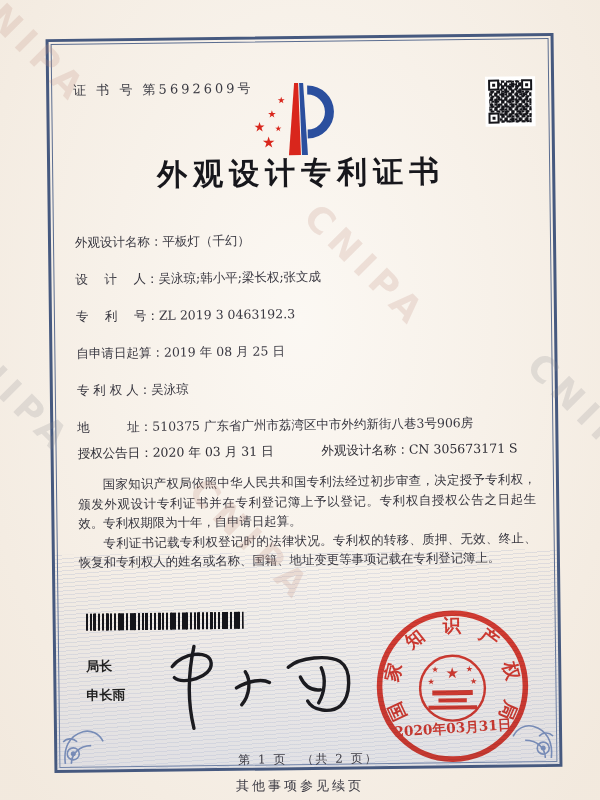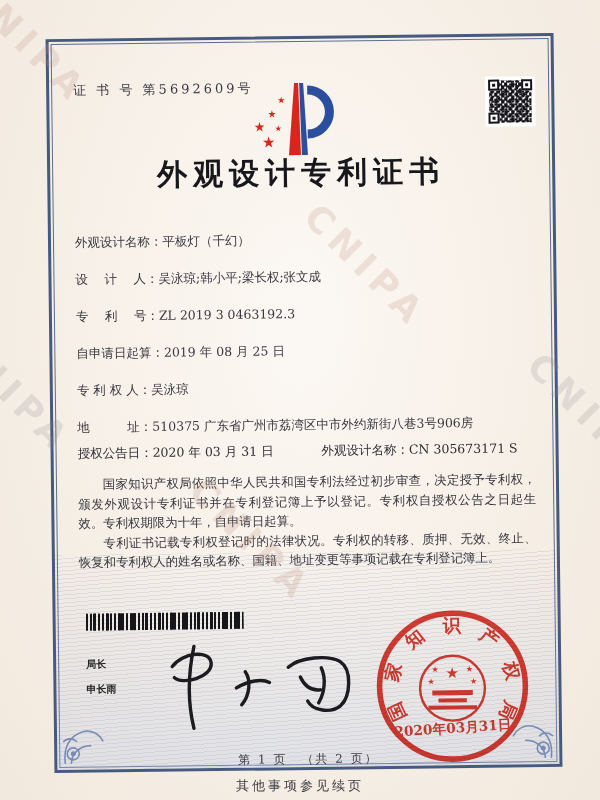--- a/index.html
+++ b/index.html
@@ -81,21 +81,21 @@
   .barcode{
     position:absolute;left:30px;top:572px;width:158px;height:17px;
     background:
       repeating-linear-gradient(90deg,#15151a 0 2px,transparent 2px 4px),
       repeating-linear-gradient(90deg,transparent 0 7px,#15151a 7px 10px,transparent 10px 13px);
   }
 
   .commissioner{
     position:absolute;left:30px;top:616px;
     font-family:"DejaVu Sans","Liberation Sans",sans-serif;
-    font-size:10px;font-weight:700;color:#222;
+    font-size:13px;font-weight:700;color:#222;
   }
   .commissioner div{margin-bottom:11px;}
 
   .signature{position:absolute;left:92px;top:596px;width:235px;height:105px;}
 
   .seal{position:absolute;left:315px;top:568px;width:162px;height:162px;mix-blend-mode:multiply;opacity:.92;}
 
   .page-info{
     position:absolute;left:0;right:0;top:712px;text-align:center;
     font-size:12px;letter-spacing:2px;color:#3c3b44;

